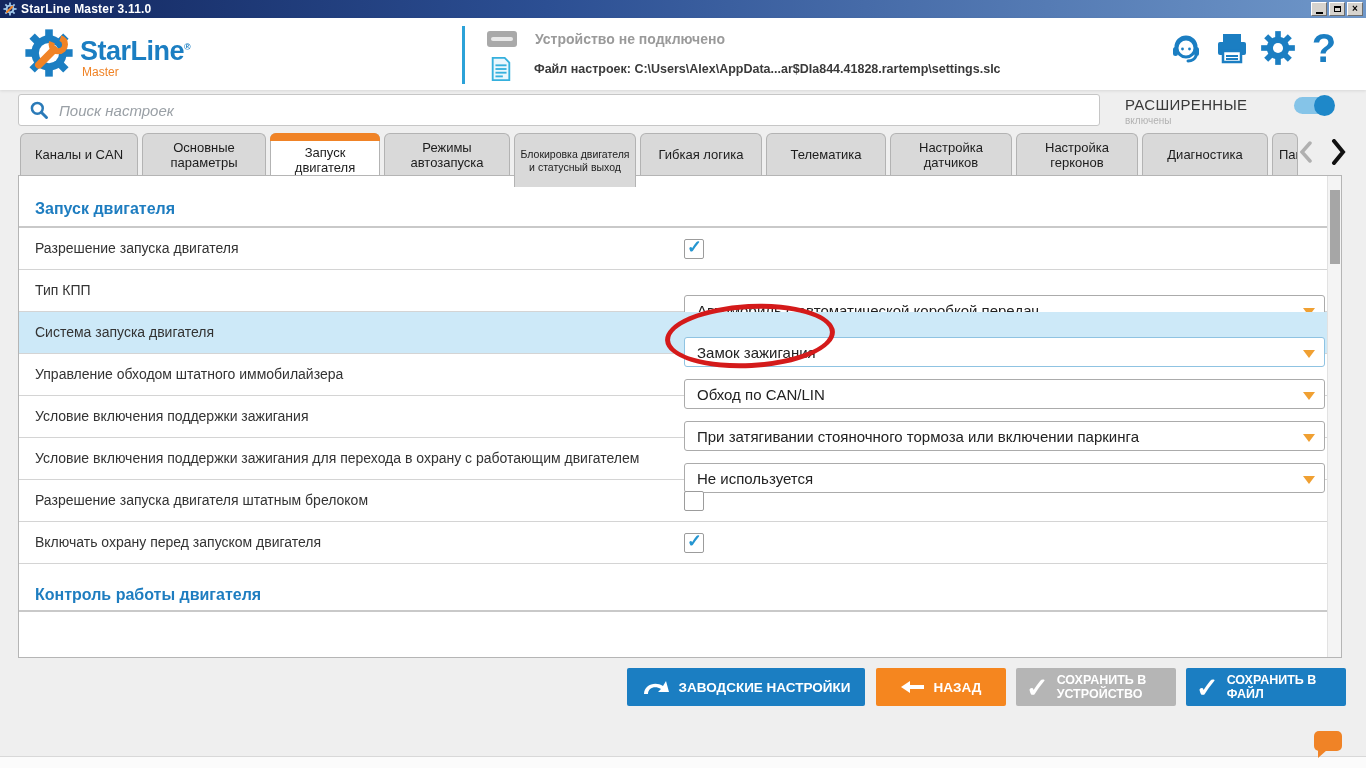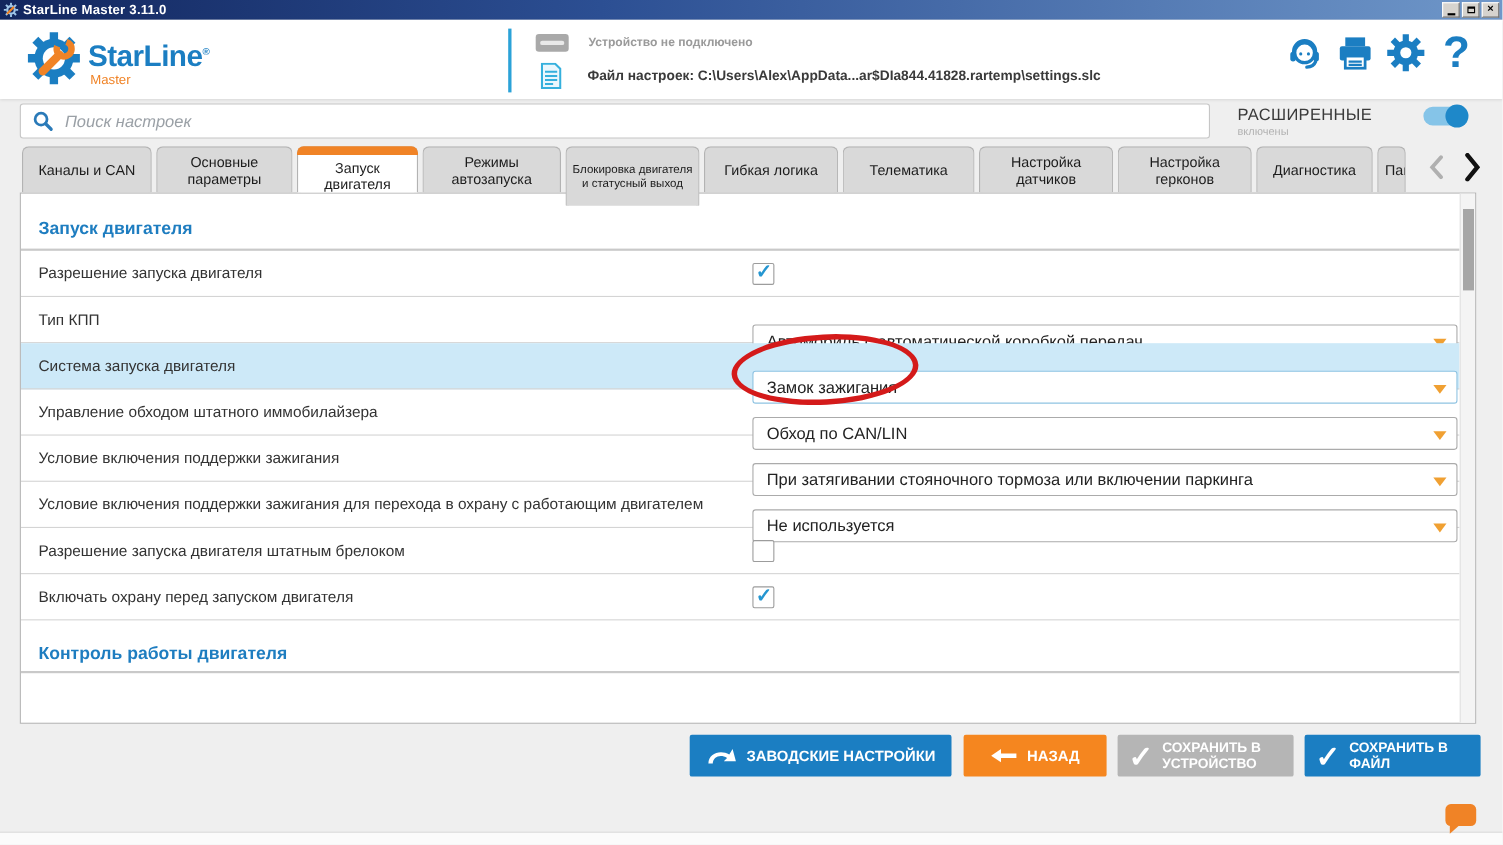--- a/index.html
+++ b/index.html
@@ -25,21 +25,21 @@
   .logo-text { margin-left:4px; margin-top:8px; }
   .brand { font-size:27px; font-weight:bold; color:#1b7ec2; letter-spacing:-.5px; line-height:26px; }
   .brand sup { font-size:9px; color:#1b7ec2; }
   .brand-sub { font-size:12px; color:#f08326; margin-top:1px; margin-left:2px; }
   .header-sep { position:absolute; left:462px; top:8px; width:3px; height:58px; background:#2ba2d8; }
   .status-block { position:absolute; left:487px; top:6px; }
   .status-row { display:flex; align-items:center; height:30px; }
   .device-badge { width:30px; height:16px; background:#a9a9a9; border-radius:3px; margin-right:18px; position:relative; }
   .device-badge::after { content:""; position:absolute; left:4px; top:6px; right:4px; height:4px; background:rgba(255,255,255,.75); border-radius:2px; }
   .doc-icon { width:22px; height:24px; margin-right:22px; margin-left:3px; }
-  .status-text { font-size:11px; font-weight:bold; color:#9a9a9a; }
+  .status-text { font-size:14px; font-weight:bold; color:#9a9a9a; }
   .file-text { font-size:12.5px; font-weight:bold; color:#3a3a3a; }
   .header-icons { position:absolute; right:24px; top:12px; display:flex; align-items:center; gap:10px; }
   .hicon { width:36px; height:36px; display:flex; align-items:center; justify-content:center; cursor:pointer; }
   .help-q { font-size:40px; font-weight:bold; color:#1b7ec2; line-height:36px; }
 
   
   .search-box { position:absolute; left:18px; top:94px; width:1082px; height:32px; background:#fff;
     border:1px solid #c6c6c6; border-radius:3px; display:flex; align-items:center; }
   .search-box svg { width:20px; height:20px; margin:0 10px 0 10px; flex:0 0 auto; }
   .search-input { border:none; outline:none; flex:1; height:28px; font-size:15px; color:#333; background:transparent;
@@ -54,21 +54,21 @@
   .toggle.on .knob { left:auto; right:-1px; background:#1e88c9; }
 
   
   .tabs { position:absolute; left:20px; top:133px; height:42px; display:flex; align-items:flex-start; }
   .tab { background:#d9d9d9; border:1px solid #b3b3b3; border-bottom:none; border-radius:6px 6px 0 0;
     height:42px; margin-right:4px; display:flex; align-items:center; justify-content:center; text-align:center;
     font-size:13px; color:#1c1c1c; cursor:pointer; padding:0 4px; position:relative; }
   .tab-1 { width:118px; } .tab-2 { width:124px; } .tab-3 { width:110px; } .tab-4 { width:126px; }
   .tab-5 { width:122px; height:54px; font-size:10.5px; line-height:1.2; z-index:3; }
   .tab-6 { width:122px; } .tab-7 { width:120px; } .tab-8 { width:122px; } .tab-9 { width:122px; }
-  .tab-10 { width:106px; } .tab-11 { width:26px; justify-content:flex-start; overflow:hidden; padding-left:6px; }
+  .tab-10 { width:126px; } .tab-11 { width:26px; justify-content:flex-start; overflow:hidden; padding-left:6px; }
   .tab.active { background:#fff; z-index:4; padding-top:10px; }
   .tab.active::before { content:""; position:absolute; left:-1px; top:-1px; right:-1px; height:8px;
     background:#f08326; border-radius:6px 6px 0 0; }
   .tab-arrows { position:absolute; right:18px; top:140px; display:flex; align-items:center; gap:12px; }
   .tab-arrow { width:20px; height:24px; display:flex; align-items:center; justify-content:center; cursor:pointer; }
 
   
   .panel { position:absolute; left:18px; top:175px; width:1324px; height:483px; background:#fff;
     border:1px solid #b5b5b5; }
   .scrollbar { position:absolute; right:0; top:0; bottom:0; width:14px; background:#f4f4f4; border-left:1px solid #e2e2e2; }

